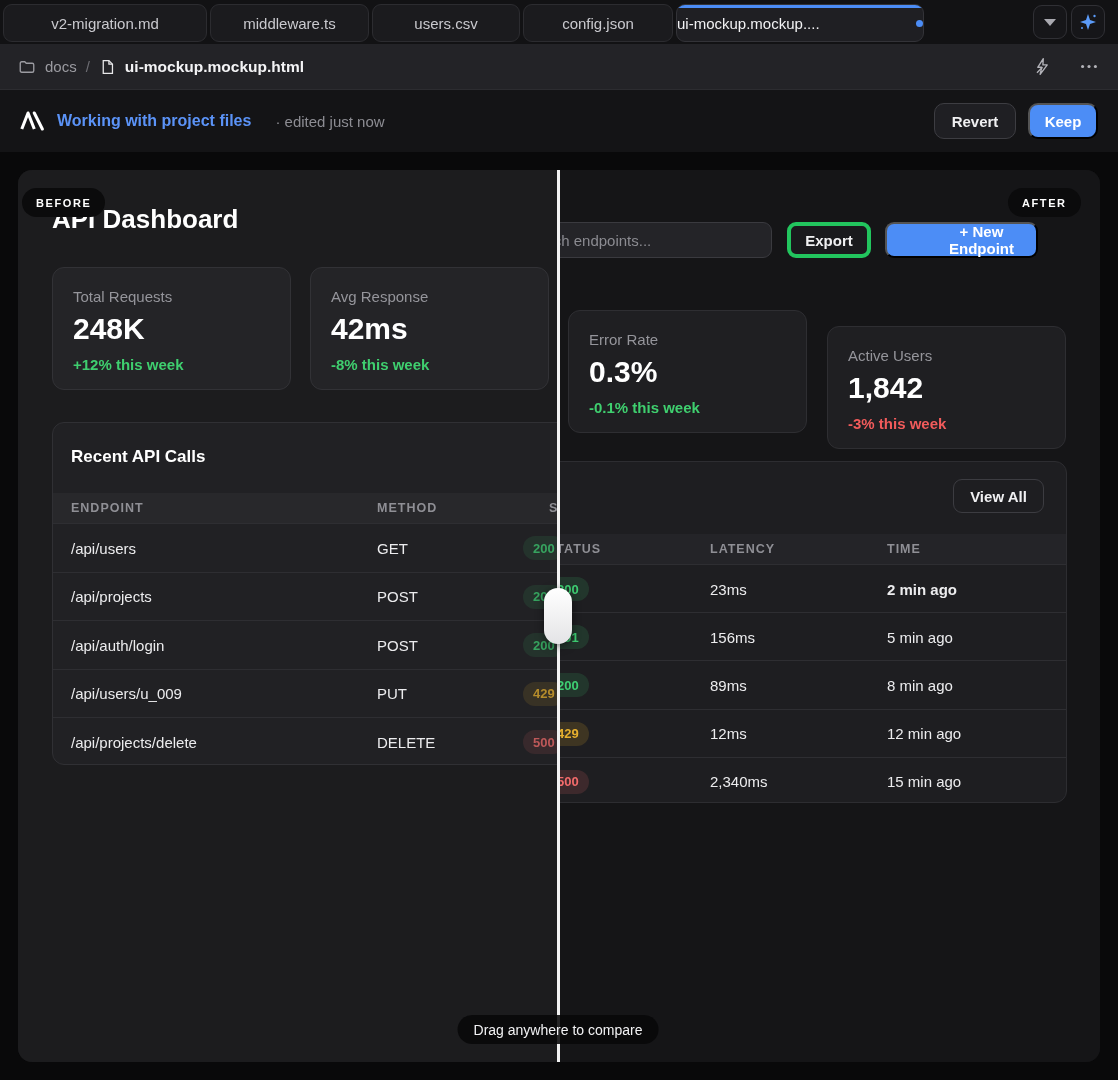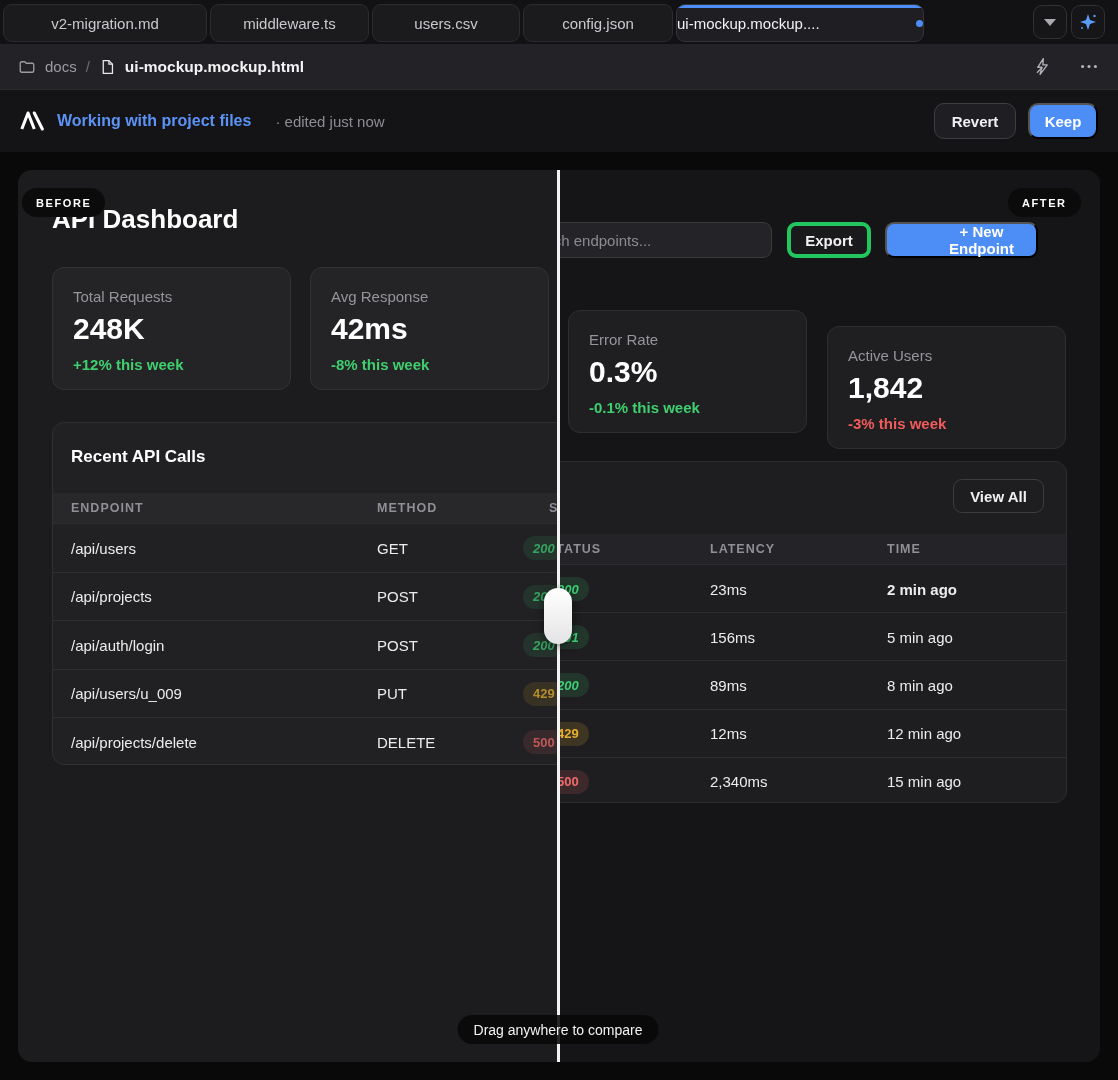--- a/index.html
+++ b/index.html
@@ -65,21 +65,21 @@
   .layer.after .panel { top:291px; height:342px; background:#1e1e21; border:1px solid #2d2d31; }
   .panel-title { position:absolute; left:18px; top:24px; font-size:17px; font-weight:700; color:#fff; }
   .thead { position:absolute; left:0; right:0; height:30px; display:flex; align-items:center; }
   .layer.before .thead { top:70px; background:#28282b; }
   .layer.after .thead { top:72px; background:#242428; }
   .th { position:absolute; font-size:12.5px; font-weight:600; letter-spacing:1px; color:#8f8f95; }
   .trow { position:absolute; left:0; right:0; height:48px; border-top:1px solid #2e2e32; }
   .trow:first-of-type { border-top:none; }
   .td { position:absolute; top:0; height:48px; display:flex; align-items:center; font-size:15px; color:#ececee; }
   .pill { display:inline-flex; align-items:center; height:24px; padding:0 10px; border-radius:999px; font-size:13px; font-weight:700; }
-  .pill-green { color:#3ecf73; background:rgba(62,207,115,.14);font-style:italic; }
+  .pill-green { color:#3ecf73; background:rgba(62,207,115,.14); }
   .pill-yellow { color:#e7b02e; background:rgba(231,176,46,.16); }
   .pill-red { color:#f26b6b; background:rgba(242,107,107,.15); }
   .layer.before .pill { opacity:.75; }
 
   
   .search { position:absolute; left:489px; top:52px; width:265px; height:36px; border-radius:9px; background:#242428;
             border:1px solid #3a3a3f; color:#e8e8ea; font-size:15px; padding:0 14px; font-family:inherit; }
   .search::placeholder { color:#8b8b91; }
   .btn-export { position:absolute; left:769px; top:52px; width:84px; background:#1a1a1d; border:4px solid #22c55e; color:#f0f0f2; border-radius:9px; }
   .btn-new { position:absolute; left:867px; top:52px; width:153px; background:#4c8df6; color:#fff; border-radius:9px;padding-left:40px; }

